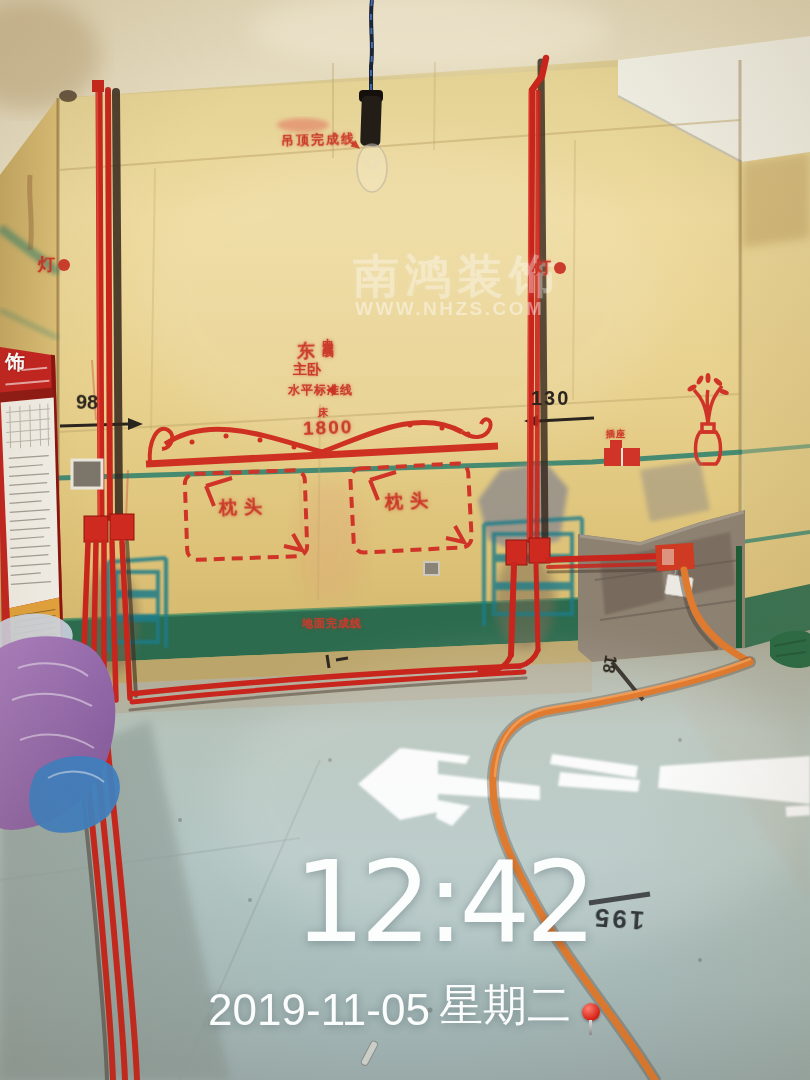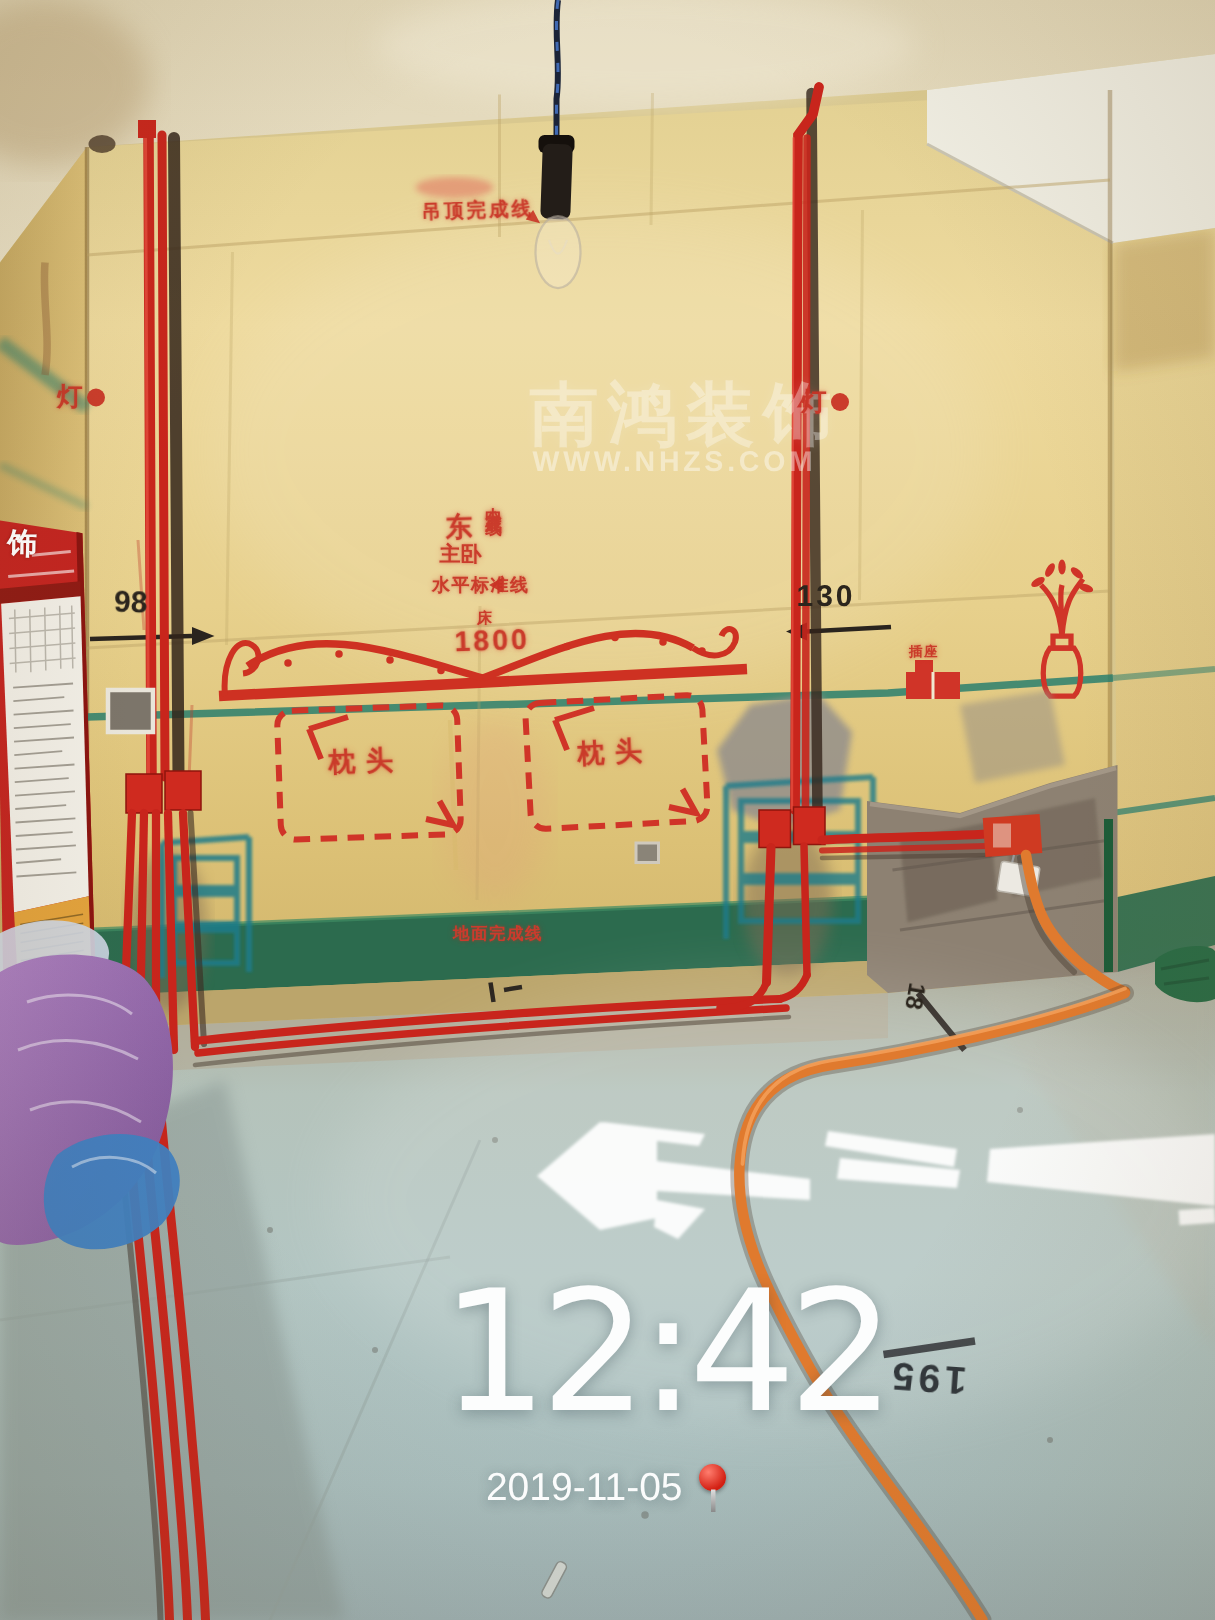--- a/index.html
+++ b/index.html
@@ -52,21 +52,21 @@
         color:rgba(255,255,255,.34);letter-spacing:6px;white-space:nowrap;
         text-shadow:0 0 8px rgba(255,255,255,.12);}
   .wm-url{position:absolute;left:355px;top:298px;font-size:19px;font-weight:bold;
         color:rgba(255,255,255,.42);letter-spacing:2.5px;white-space:nowrap;}
 
   
   .time{position:absolute;left:258px;top:846px;font-size:112px;font-weight:400;
         letter-spacing:-5px;color:#fcfdfd;font-family:"DejaVu Sans",sans-serif;
         text-shadow:0 2px 10px rgba(40,60,70,.35);line-height:1;margin-left:36px;}
   .date-row{position:absolute;left:0;right:0;top:976px;display:flex;
-        justify-content:center;align-items:flex-start;gap:9px;font-size:26px;
+        justify-content:center;align-items:flex-end;gap:9px;font-size:44px;
         color:#fbfcfc;text-shadow:0 1px 8px rgba(40,60,70,.4);white-space:nowrap;}
   .pin{display:flex;flex-direction:column;align-items:center;margin:0 2px;}
   .pin-ball{width:18px;height:18px;border-radius:50%;
         background:radial-gradient(circle at 35% 30%,#ff7d6e,#d21f12 70%);
         box-shadow:0 1px 3px rgba(0,0,0,.4);}
   .pin-stem{width:3px;height:15px;background:linear-gradient(#dedede,#8a8a8a);margin-top:-1px;}
 
   .vignette{position:absolute;inset:0;pointer-events:none;
         background:radial-gradient(ellipse at 50% 45%,rgba(255,250,230,0) 55%,rgba(110,85,40,.16) 100%);}
 </style>
@@ -434,19 +434,20 @@
   <div class="marker m-195">195</div>
   <div class="marker m-18">18</div>
 
   <div class="poster-char">饰</div>
 
   <div class="vignette"></div>
 
   <div class="time">12:42</div>
   <div class="date-row">
     <span>2019-11-05</span>
+    <span>星期二</span>
     <span class="pin">
       <span class="pin-ball"></span>
       <span class="pin-stem"></span>
     </span>
   </div>
 
 </div>
 
 </body></html>

